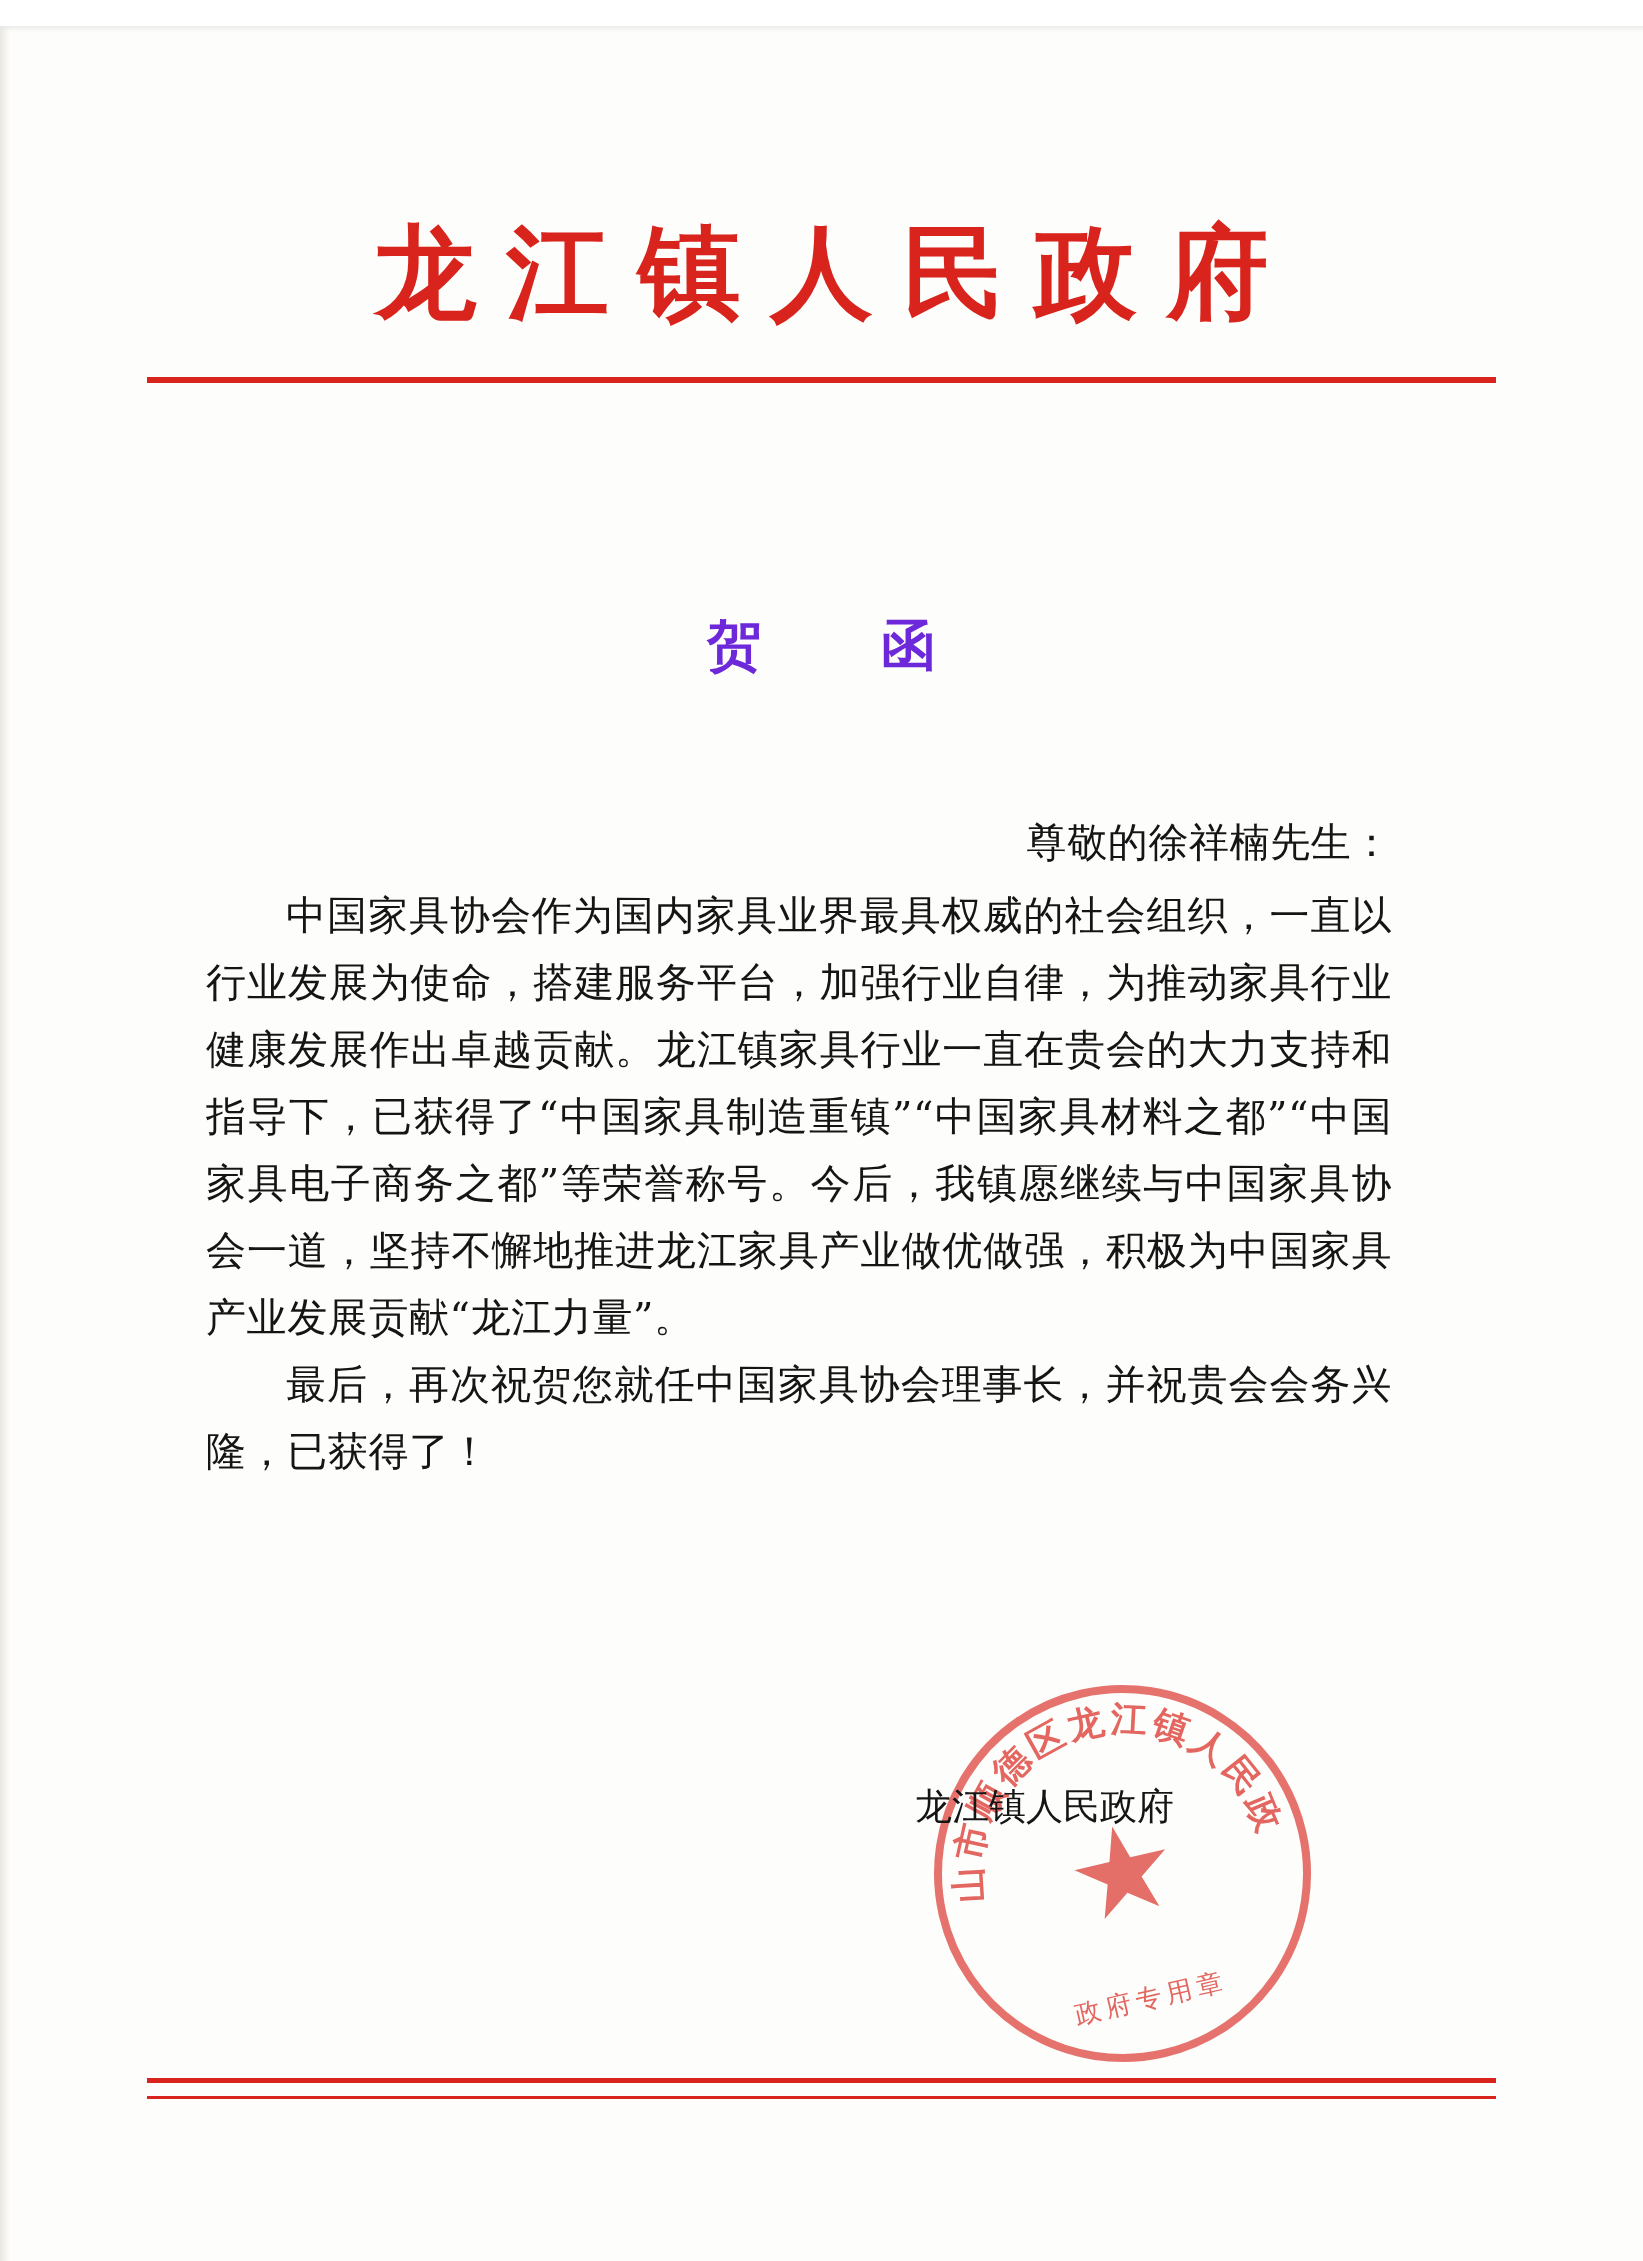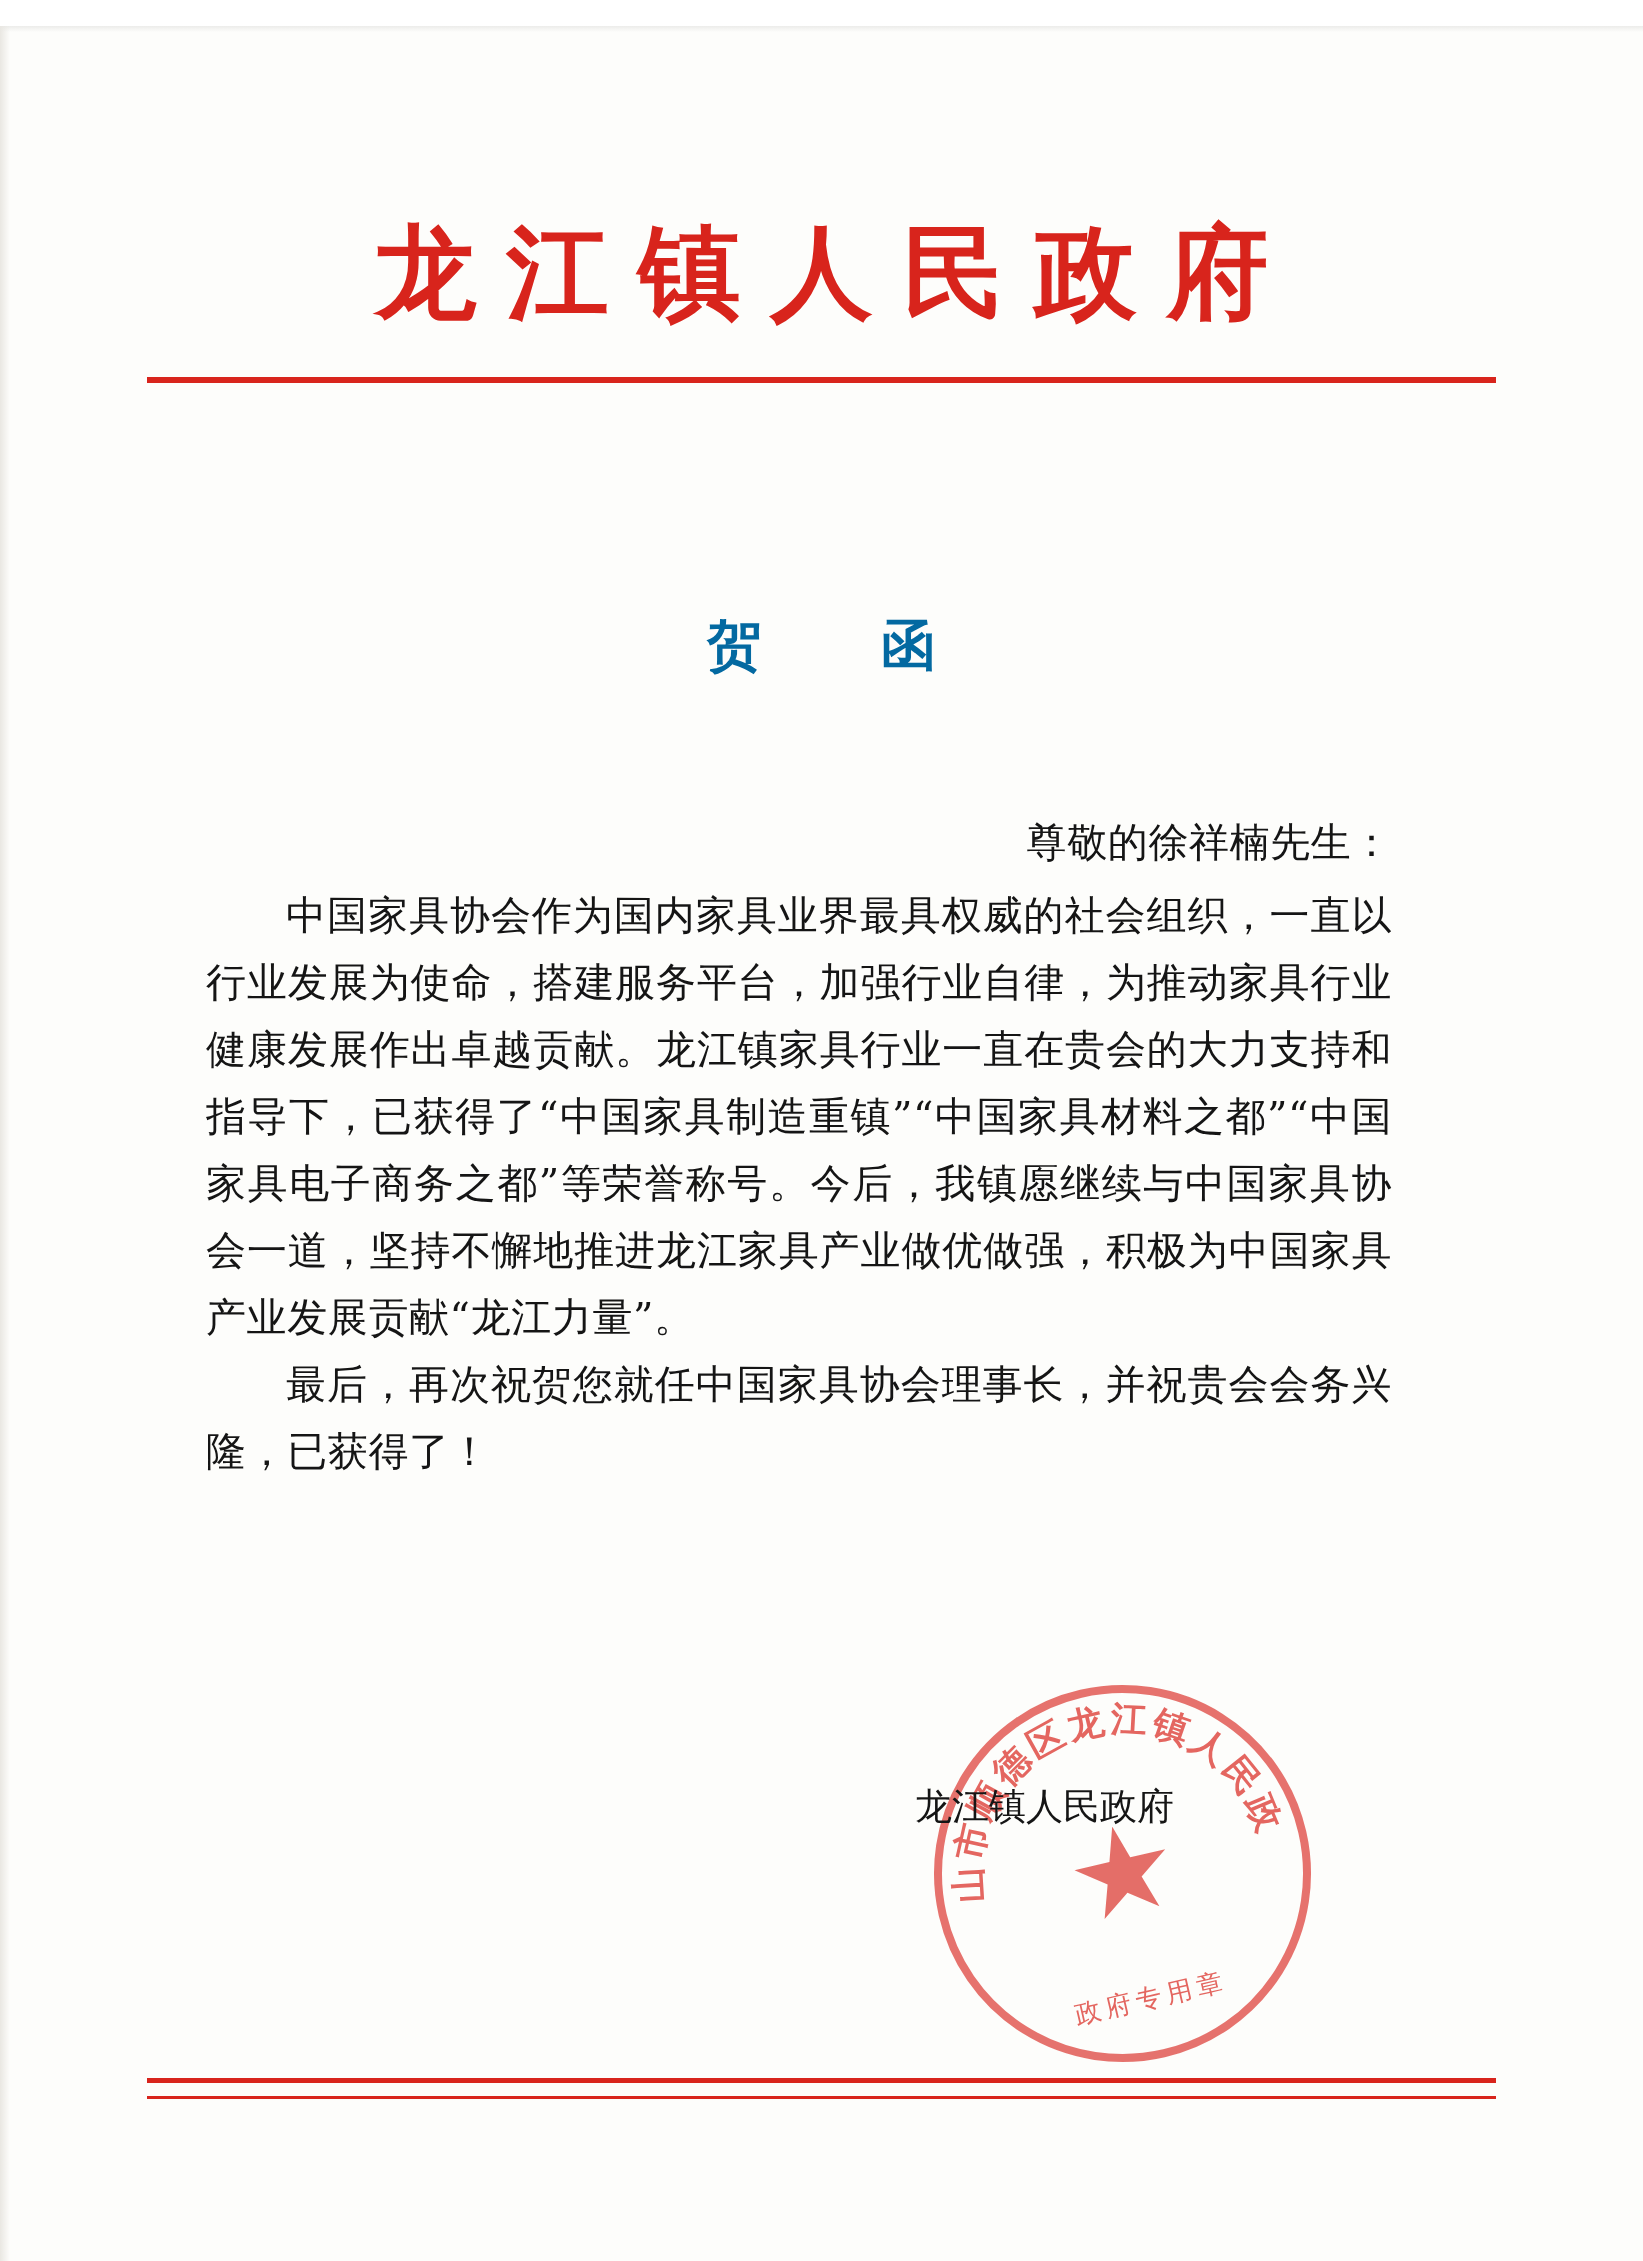--- a/index.html
+++ b/index.html
@@ -66,21 +66,21 @@
     background: #d8241c;
   }
 
   
   .doc-title {
     position: absolute;
     top: 583px;
     left: 0;
     width: 100%;
     text-align: center;
-    color: #0369a1;
+    color: #6d28d9;
     font-size: 55px;
     font-weight: bold;
     letter-spacing: 32px;
     text-indent: 32px;
     font-family: Liberation Sans, sans-serif;
   }
 
   
   .body-block {
     position: absolute;

